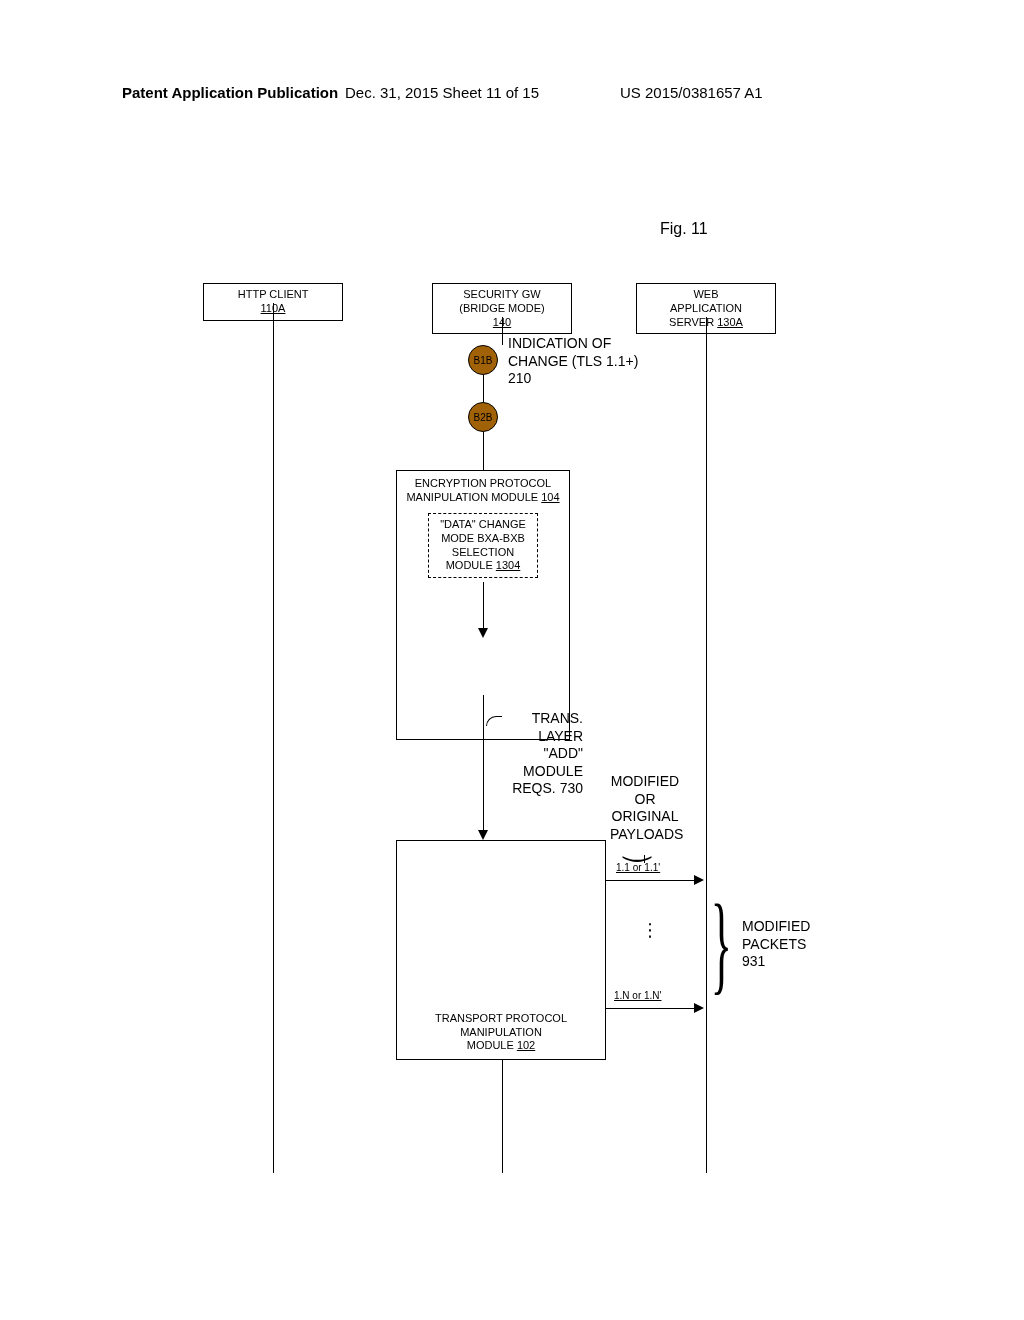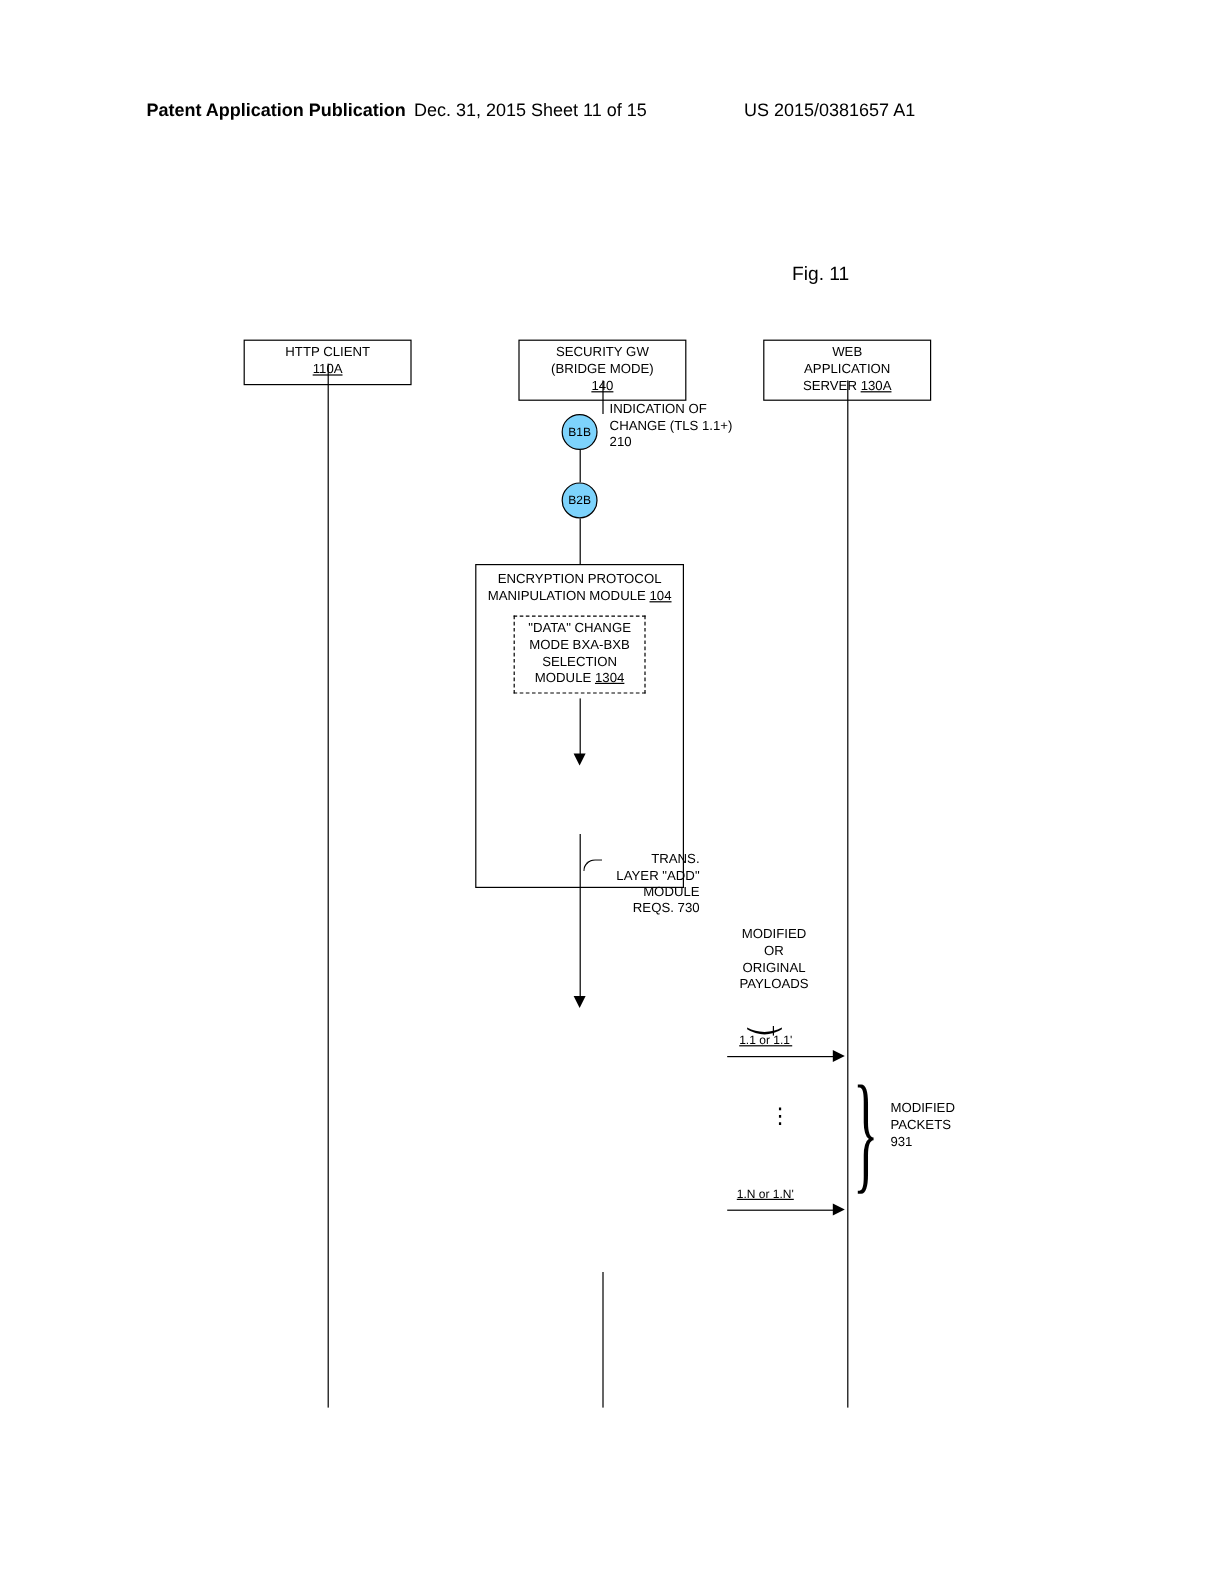--- a/index.html
+++ b/index.html
@@ -13,23 +13,23 @@
 
   .figlabel { position: absolute; top: 196px; left: 660px; font-size: 16px; margin-top: 24px; }
 
   .box { position: absolute; border: 1px solid #000; text-align: center; font-size: 11px; line-height: 1.25; padding: 4px 22px; background: #fff; }
   .u { text-decoration: underline; }
 
   
   .lifeline { position: absolute; width: 0; border-left: 1px solid #000; }
 
   
-  .circle { position: absolute; width: 30px; height: 30px; border: 1px solid #000; border-radius: 50%; font-size: 10px; display: flex; align-items: center; justify-content: center; background: #7dd3fc; }
+  .circle { position: absolute; width: 30px; height: 30px; border: 1px solid #000; border-radius: 50%; font-size: 10px; display: flex; align-items: center; justify-content: center; background: #a16207; }
 
-  .txt { position: absolute; font-size: 11px; line-height: 1.25; }
+  .txt { position: absolute; font-size: 14px; line-height: 1.25; }
 
   
   .dashed { border: 1px dashed #000; }
 
   
   .arrow-down { position: absolute; width: 0; border-left: 1px solid #000; }
   .arrowhead-down { position: absolute; width: 0; height: 0; border-left: 5px solid transparent; border-right: 5px solid transparent; border-top: 10px solid #000; }
   .arrow-right { position: absolute; height: 0; border-top: 1px solid #000; }
   .arrowhead-right { position: absolute; width: 0; height: 0; border-top: 5px solid transparent; border-bottom: 5px solid transparent; border-left: 10px solid #000; }
 
@@ -120,20 +120,27 @@
   <div style="position:absolute; left:486px; top:716px; width:16px; height:10px; border:1px solid #000; border-bottom:none; border-right:none; border-radius: 10px 0 0 0;"></div>
 
   <div class="txt" style="left:610px; top:773px; text-align:center; width:70px;">
     <span>MODIFIED</span><br>
     <span>OR</span><br>
     <span>ORIGINAL</span><br>
     <span>PAYLOADS</span>
   </div>
   <div class="brace2" style="left:616px; top:820px;">⏝</div>
 
+  <div class="box" style="left:396px; top:840px; width:210px; height:220px; padding:0;">
+    <div style="position:absolute; bottom:6px; left:0; right:0; text-align:center;">
+      <span>TRANSPORT PROTOCOL MANIPULATION</span><br>
+      <span>MODULE</span>
+      <span class="u">102</span>
+    </div>
+  </div>
 
   <div class="txt" style="left:616px; top:862px; font-size:10px;"><span class="u">1.1 or 1.1'</span></div>
   <div class="hair" style="left:644px; top:855px;"></div>
   <div class="arrow-right" style="left:606px; top:880px; width:90px;"></div>
   <div class="arrowhead-right" style="left:694px; top:875px;"></div>
 
   <div class="dots" style="left:641px; top:926px;">⋮</div>
 
   <div class="txt" style="left:614px; top:990px; font-size:10px;"><span class="u">1.N or 1.N'</span></div>
   <div class="arrow-right" style="left:606px; top:1008px; width:90px;"></div>

